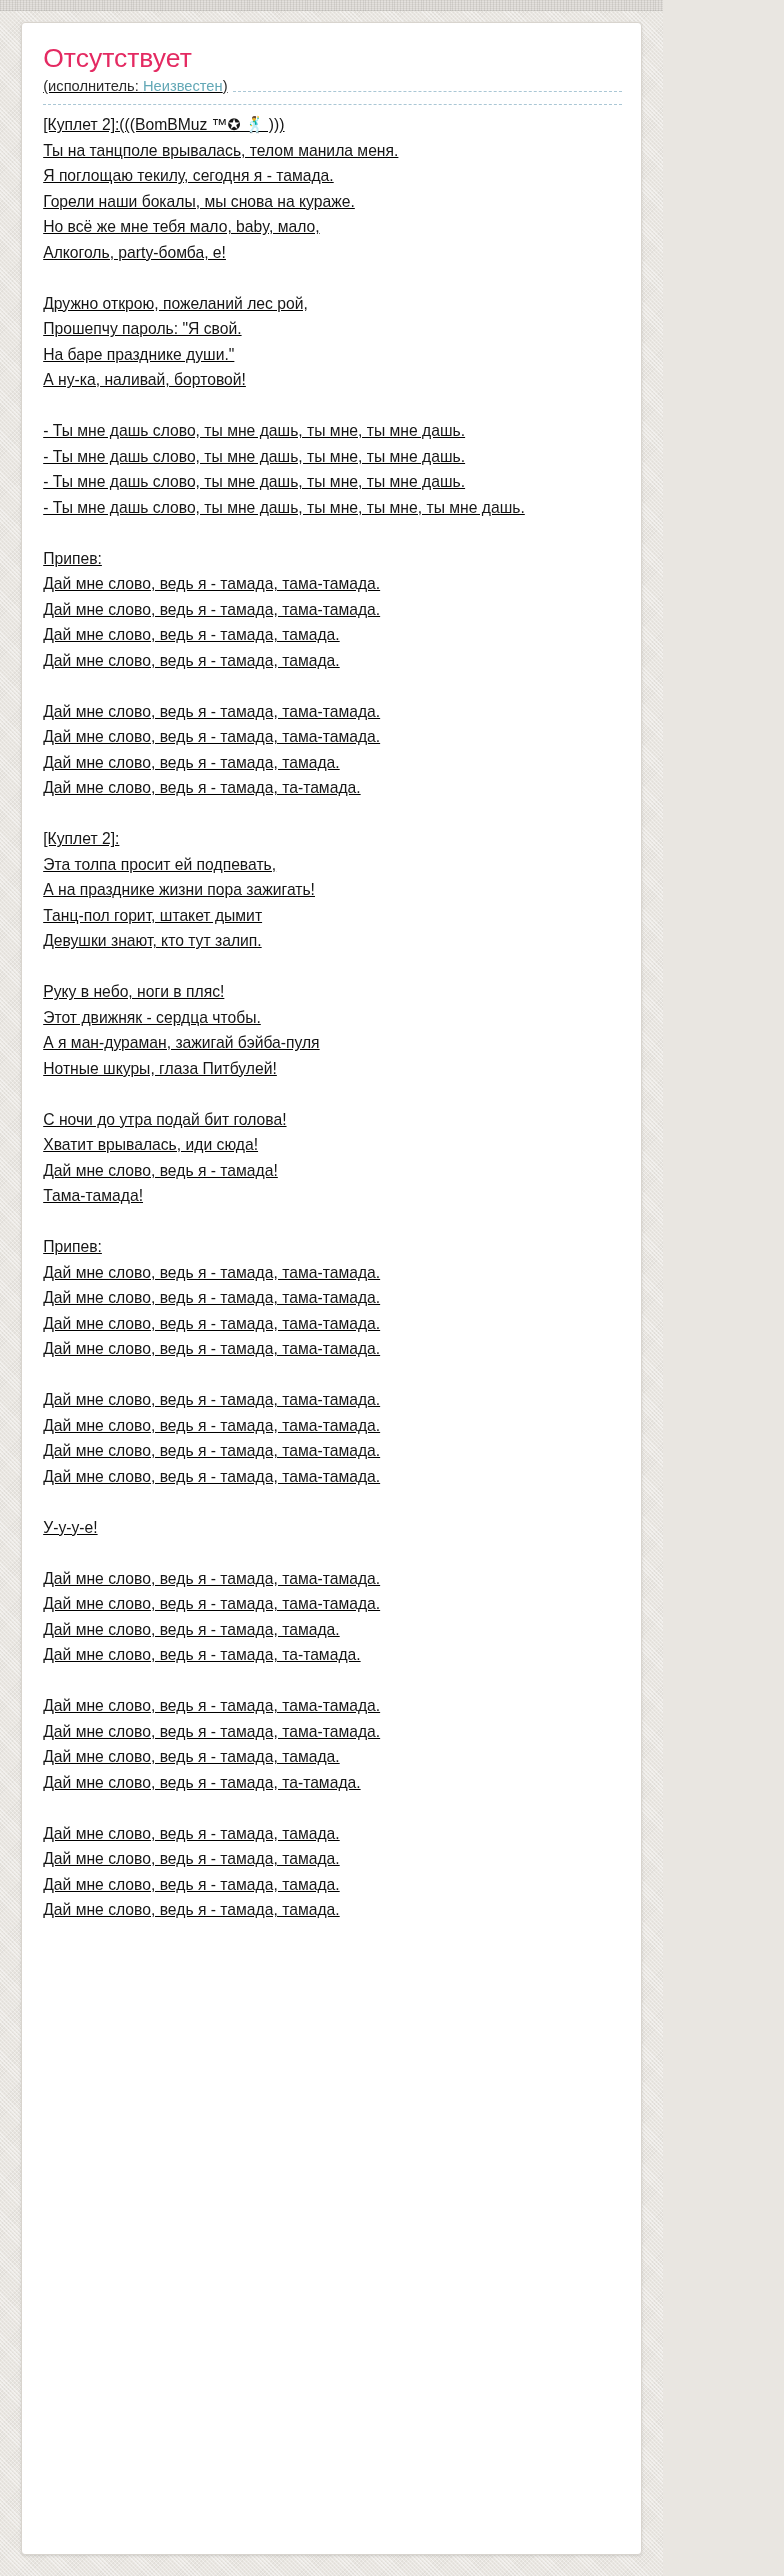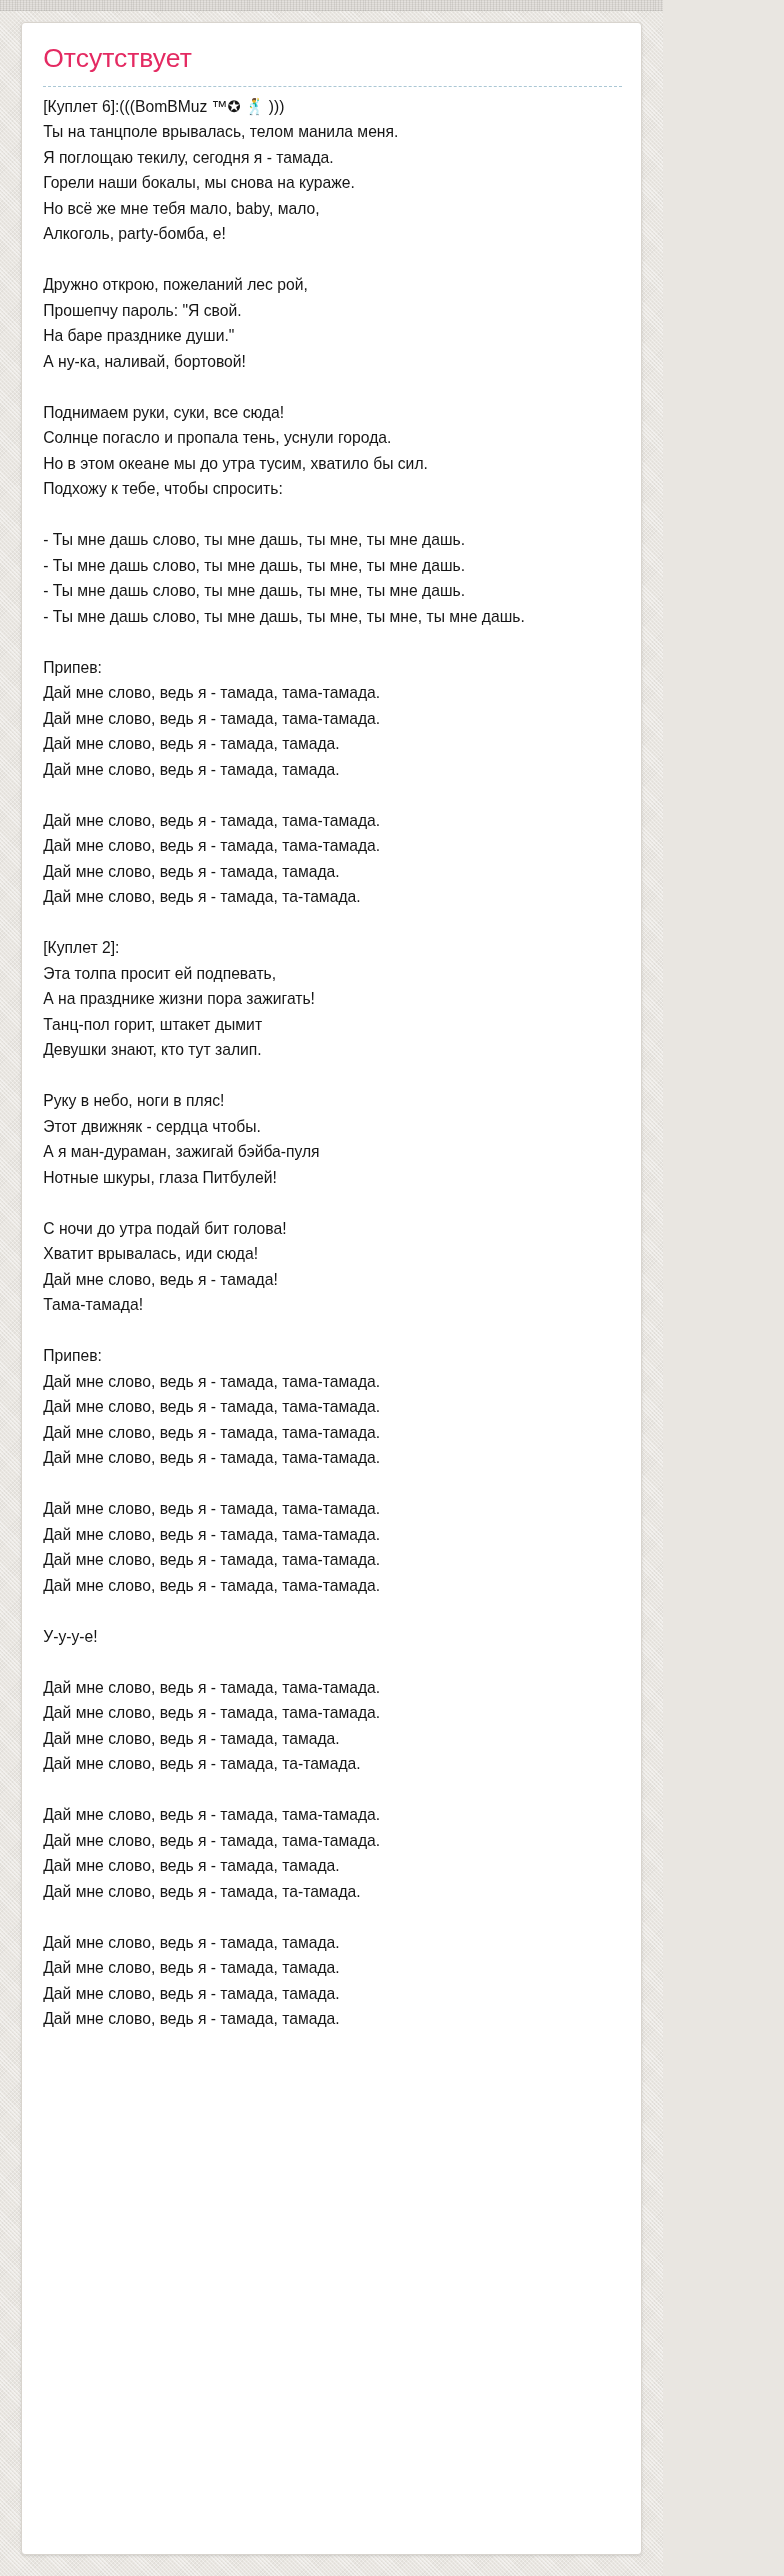--- a/index.html
+++ b/index.html
@@ -14,20 +14,21 @@
   }
   .page {
     position: relative;
     width: 663px;
     height: 2576px;
     overflow: hidden;
     background-color: #e9e6e1;
     background-image:
       repeating-linear-gradient(45deg, rgba(255,255,255,0.45) 0 1px, transparent 1px 2.9px),
       repeating-linear-gradient(-45deg, rgba(0,0,0,0.035) 0 1px, transparent 1px 2.9px);
+    text-decoration: underline;
   }
   .top-strip {
     height: 9.8px;
     background-color: #d9d6d1;
     background-image:
       repeating-linear-gradient(90deg, rgba(0,0,0,0.07) 0 1px, transparent 1px 2.9px),
       repeating-linear-gradient(0deg, rgba(255,255,255,0.25) 0 1px, transparent 1px 2px);
     border-bottom: 1px solid rgba(0,0,0,0.05);
   }
   .card {
@@ -91,37 +92,39 @@
 </head>
 <body>
 
 <div class="page">
   <div class="top-strip"></div>
 
   <div class="card">
 
     <div class="header">
       <a class="title">Отсутствует</a>
+      <div class="artist-row">
+        <span class="artist-label">(исполнитель: </span>
+          <a class="artist-link">Неизвестен</a>
+          <span class="artist-suffix">)</span>
+        <span class="leader"></span>
+      </div>
     </div>
 
     <div class="lyrics">
-      <div class="stanza">[Куплет 6]:(((BomBMuz ™✪ 🕺 )))
+      <div class="stanza">[Куплет 2]:(((BomBMuz ™✪ 🕺 )))
 Ты на танцполе врывалась, телом манила меня.
 Я поглощаю текилу, сегодня я - тамада.
 Горели наши бокалы, мы снова на кураже.
 Но всё же мне тебя мало, baby, мало,
 Алкоголь, party-бомба, е!</div>
       <div class="stanza">Дружно открою, пожеланий лес рой,
 Прошепчу пароль: "Я свой.
 На баре празднике души."
 А ну-ка, наливай, бортовой!</div>
-      <div class="stanza">Поднимаем руки, суки, все сюда!
-Солнце погасло и пропала тень, уснули города.
-Но в этом океане мы до утра тусим, хватило бы сил.
-Подхожу к тебе, чтобы спросить:</div>
       <div class="stanza">- Ты мне дашь слово, ты мне дашь, ты мне, ты мне дашь.
 - Ты мне дашь слово, ты мне дашь, ты мне, ты мне дашь.
 - Ты мне дашь слово, ты мне дашь, ты мне, ты мне дашь.
 - Ты мне дашь слово, ты мне дашь, ты мне, ты мне, ты мне дашь.</div>
       <div class="stanza">Припев:
 Дай мне слово, ведь я - тамада, тама-тамада.
 Дай мне слово, ведь я - тамада, тама-тамада.
 Дай мне слово, ведь я - тамада, тамада.
 Дай мне слово, ведь я - тамада, тамада.</div>
       <div class="stanza">Дай мне слово, ведь я - тамада, тама-тамада.

